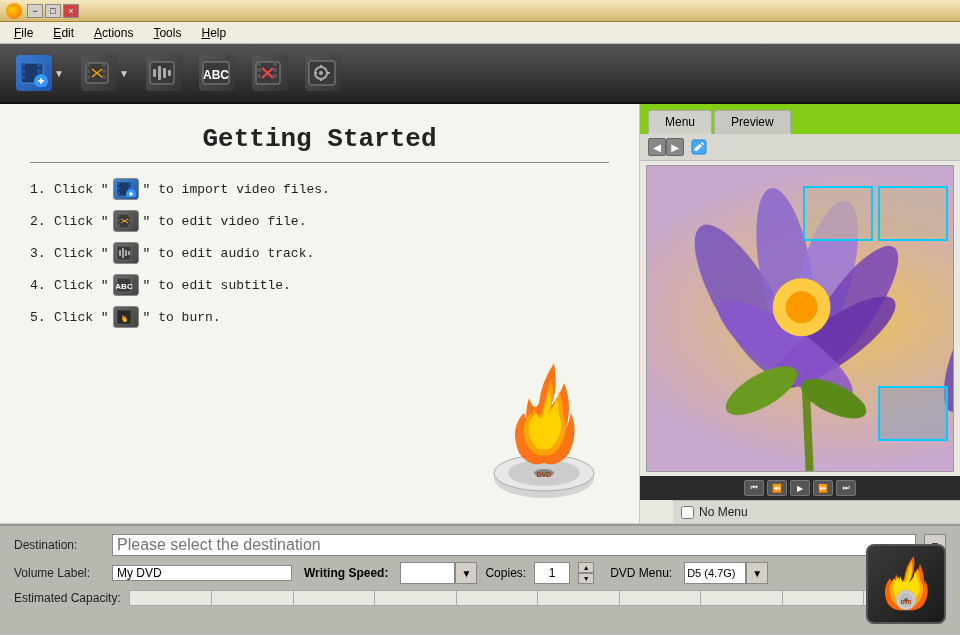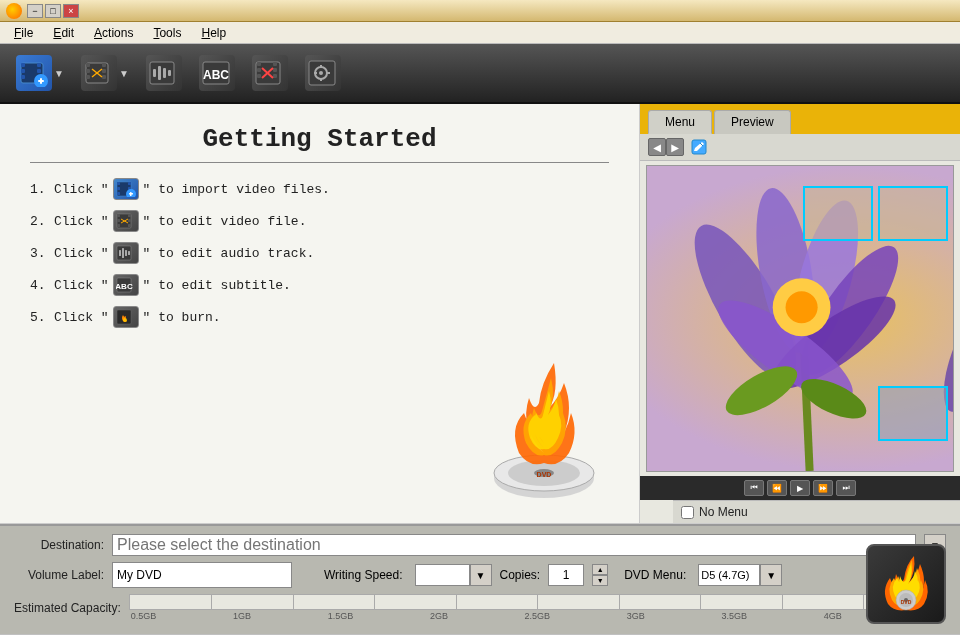--- a/index.html
+++ b/index.html
@@ -178,21 +178,21 @@
       width: 320px;
       background: #e8e8e0;
       border-bottom: 1px solid #ccc;
       display: flex;
       flex-direction: column;
     }
     #preview-tabs {
       display: flex;
       padding: 6px 8px 0;
       gap: 2px;
-      background: #eab308;
+      background: #84cc16;
     }
     .preview-tab {
       padding: 4px 16px;
       font-size: 12px;
       border: 1px solid #aaa;
       border-bottom: none;
       cursor: pointer;
       border-radius: 3px 3px 0 0;
     }
     .preview-tab.active {
@@ -321,21 +321,21 @@
     }
     .bottom-row {
       display: flex;
       align-items: center;
       gap: 8px;
     }
     .bottom-label {
       font-size: 12px;
       color: #222;
       min-width: 90px;
-      text-align: right;
+      text-align: left;
     }
     .dest-input {
       flex: 1;
       height: 22px;
       border: 1px solid #888;
       background: white;
       font-size: 16px;
       padding: 2px 4px;
       color: #555;
     }
@@ -345,21 +345,21 @@
       background: #d4d0c8;
       border: 1px solid #888;
       display: flex;
       align-items: center;
       justify-content: center;
       cursor: pointer;
       font-size: 10px;
     }
     .vol-input {
       width: 180px;
-      height: 26px;
+      height: 16px;
       border: 1px solid #888;
       background: white;
       font-size: 12px;
       padding: 2px 4px;
     }
     .speed-dropdown {
       width: 22px;
       height: 22px;
       background: #d4d0c8;
       border: 1px solid #888;
@@ -713,21 +713,21 @@
 
   <div class="bottom-row">
     <span class="bottom-label">Destination:</span>
     <input class="dest-input" type="text" readonly="" style="color: rgb(119, 119, 119);" placeholder="Please select the destination">
     <div class="dest-dropdown">▼</div>
   </div>
 
   <div class="bottom-row">
     <span class="bottom-label">Volume Label:</span>
     <input class="vol-input" type="text" value="My DVD" style="">
-    <span style="font-size:12px;margin-left:24px;">Writing Speed:</span>
+    <span style="font-size:12px;margin-left:4px;font-weight:bold;">Writing Speed:</span>
     <div style="display:flex;align-items:center;margin-left:4px;">
       <div style="width:55px;height:22px;background:white;border:1px solid #888;"></div>
       <div class="speed-dropdown">▼</div>
     </div>
     <span style="font-size:12px;">Copies:</span>
     <input class="copies-input" type="text" value="1" style="">
     <div class="copies-spinner">
       <div class="spin-btn">▲</div>
       <div class="spin-btn">▼</div>
     </div>
@@ -746,31 +746,20 @@
         <div style="position:absolute;top:0;bottom:0;left:10%;border-left:1px solid #aaa;"></div>
         <div style="position:absolute;top:0;bottom:0;left:20%;border-left:1px solid #aaa;"></div>
         <div style="position:absolute;top:0;bottom:0;left:30%;border-left:1px solid #aaa;"></div>
         <div style="position:absolute;top:0;bottom:0;left:40%;border-left:1px solid #aaa;"></div>
         <div style="position:absolute;top:0;bottom:0;left:50%;border-left:1px solid #aaa;"></div>
         <div style="position:absolute;top:0;bottom:0;left:60%;border-left:1px solid #aaa;"></div>
         <div style="position:absolute;top:0;bottom:0;left:70%;border-left:1px solid #aaa;"></div>
         <div style="position:absolute;top:0;bottom:0;left:80%;border-left:1px solid #aaa;"></div>
         <div style="position:absolute;top:0;bottom:0;left:90%;border-left:1px solid #aaa;"></div>
       </div>
-      <div style="display:flex;justify-content:space-between;font-size:9px;color:#555;margin-top:1px;padding:0 2px;">
-        <span>0.5GB</span>
-        <span>1GB</span>
-        <span>1.5GB</span>
-        <span>2GB</span>
-        <span>2.5GB</span>
-        <span>3GB</span>
-        <span>3.5GB</span>
-        <span>4GB</span>
-        <span>4.5GB</span>
-      </div>
     </div>
   </div>
 
   <div id="burn-btn">
     <svg width="60" height="60" viewBox="0 0 60 60">
 
       <path d="M30 50 Q15 40 20 20 Q25 32 28 25 Q30 10 38 2 Q40 18 33 28 Q42 20 44 10 Q52 28 44 42 Q48 34 49 26 Q55 38 48 50 Q42 58 30 56 Q18 58 12 50 Q5 36 14 24 Q18 36 23 32 Q13 44 30 50Z" fill="#ff6600"></path>
       <path d="M30 46 Q18 38 22 22 Q26 32 29 26 Q31 14 36 6 Q38 20 32 30 Q40 22 41 14 Q48 28 41 40 Q44 33 45 26 Q50 36 44 46 Q39 54 30 52 Q21 54 16 46 Q10 34 18 24 Q22 34 26 30 Q18 42 30 46Z" fill="#ffaa00"></path>
       <path d="M30 42 Q21 35 24 22 Q27 31 30 26 Q32 18 35 10 Q37 22 32 30 Q38 25 39 17 Q45 28 38 39 Q41 32 42 26 Q46 34 41 42 Q36 50 30 48 Q24 50 19 42 Q14 32 21 24 Q25 33 28 29 Q21 40 30 42Z" fill="#ffdd00"></path>
 

